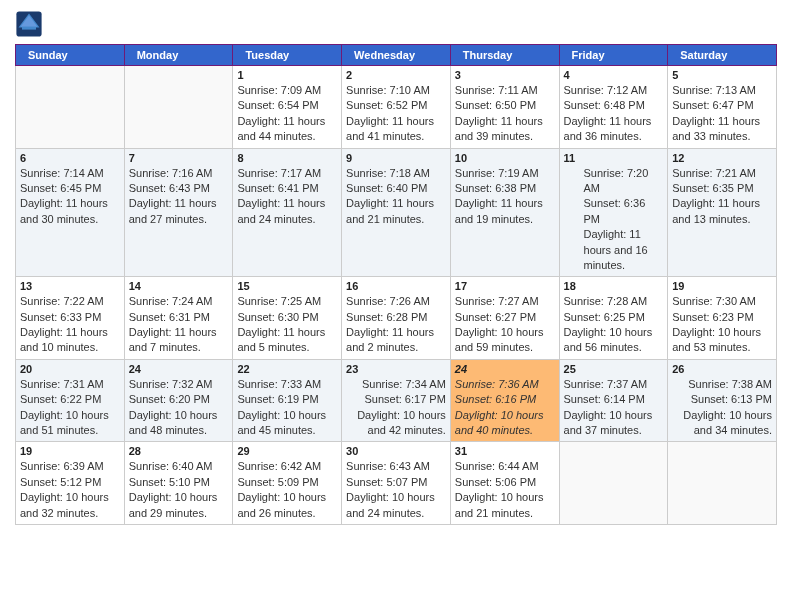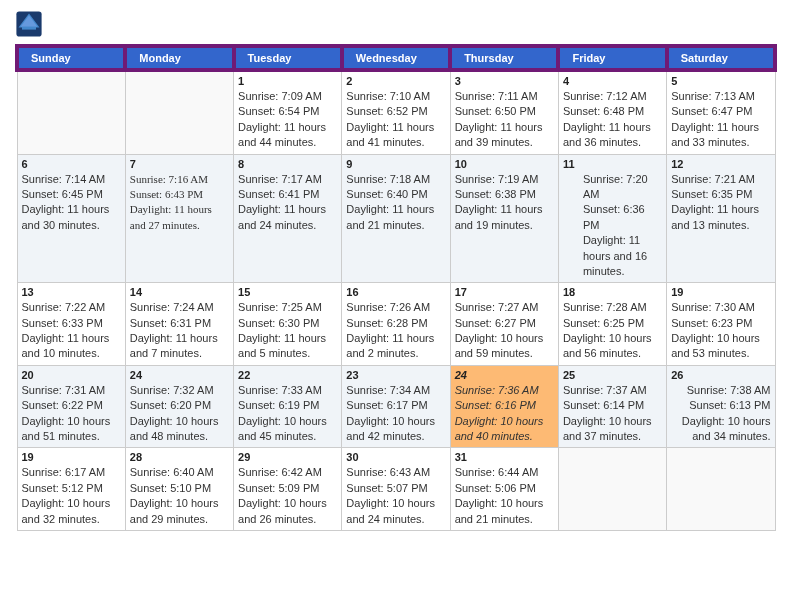--- a/index.html
+++ b/index.html
@@ -54,21 +54,21 @@
       border-collapse: collapse;
       table-layout: fixed;
     }
     .calendar th {
       background: #3366cc;
       color: #fff;
       text-align: left;
       padding: 4px 12px;
       font-size: 11px;
       font-weight: bold;
-      border: 4px solid #701a75;
+      border: 1px solid #701a75;
     }
     .calendar td {
       border: 1px solid #ccc;
       vertical-align: top;
       padding: 3px 4px;
       font-size: 9px;
       color: #333;
       height: 82px;
       background: #fff;
     }
@@ -162,21 +162,21 @@
         </tr>
         <tr>
           <td style="background: rgb(240, 244, 248);">
             <div class="day-num">6</div>
             <div class="day-info" style="white-space: pre-line;">Sunrise: 7:14 AM
 Sunset: 6:45 PM
 Daylight: 11 hours and 30 minutes.</div>
           </td>
           <td style="background: rgb(240, 244, 248);">
             <div class="day-num">7</div>
-            <div class="day-info" style="white-space: pre-line; font-family: Liberation Serif, serif;">Sunrise: 7:16 AM
+            <div class="day-info" style="white-space: pre-line;">Sunrise: 7:16 AM
 Sunset: 6:43 PM
 Daylight: 11 hours and 27 minutes.</div>
           </td>
           <td style="background: rgb(240, 244, 248);">
             <div class="day-num">8</div>
             <div class="day-info" style="white-space: pre-line;">Sunrise: 7:17 AM
 Sunset: 6:41 PM
 Daylight: 11 hours and 24 minutes.</div>
           </td>
           <td style="background: rgb(240, 244, 248);">
@@ -262,21 +262,21 @@
 Daylight: 10 hours and 48 minutes.</div>
           </td>
           <td style="background: rgb(240, 244, 248);">
             <div class="day-num">22</div>
             <div class="day-info" style="white-space: pre-line;">Sunrise: 7:33 AM
 Sunset: 6:19 PM
 Daylight: 10 hours and 45 minutes.</div>
           </td>
           <td style="background: rgb(240, 244, 248);">
             <div class="day-num">23</div>
-            <div class="day-info" style="white-space: pre-line;">Sunrise: 7:34 AM
+            <div class="day-info" style="white-space: pre-line; text-align: right;">Sunrise: 7:34 AM
 Sunset: 6:17 PM
 Daylight: 10 hours and 42 minutes.</div>
           </td>
           <td style="background: #fdba74; font-style: italic;">
             <div class="day-num">24</div>
             <div class="day-info" style="white-space: pre-line;">Sunrise: 7:36 AM
 Sunset: 6:16 PM
 Daylight: 10 hours and 40 minutes.</div>
           </td>
           <td style="background: rgb(240, 244, 248);">
@@ -288,21 +288,21 @@
           <td style="background: rgb(240, 244, 248);">
             <div class="day-num">26</div>
             <div class="day-info" style="white-space: pre-line; text-align: right;">Sunrise: 7:38 AM
 Sunset: 6:13 PM
 Daylight: 10 hours and 34 minutes.</div>
           </td>
         </tr>
         <tr>
           <td>
             <div class="day-num">19</div>
-            <div class="day-info" style="white-space: pre-line;">Sunrise: 6:17 AM
+            <div class="day-info" style="white-space: pre-line;">Sunrise: 6:39 AM
 Sunset: 5:12 PM
 Daylight: 10 hours and 32 minutes.</div>
           </td>
           <td>
             <div class="day-num">28</div>
             <div class="day-info" style="white-space: pre-line;">Sunrise: 6:40 AM
 Sunset: 5:10 PM
 Daylight: 10 hours and 29 minutes.</div>
           </td>
           <td>

